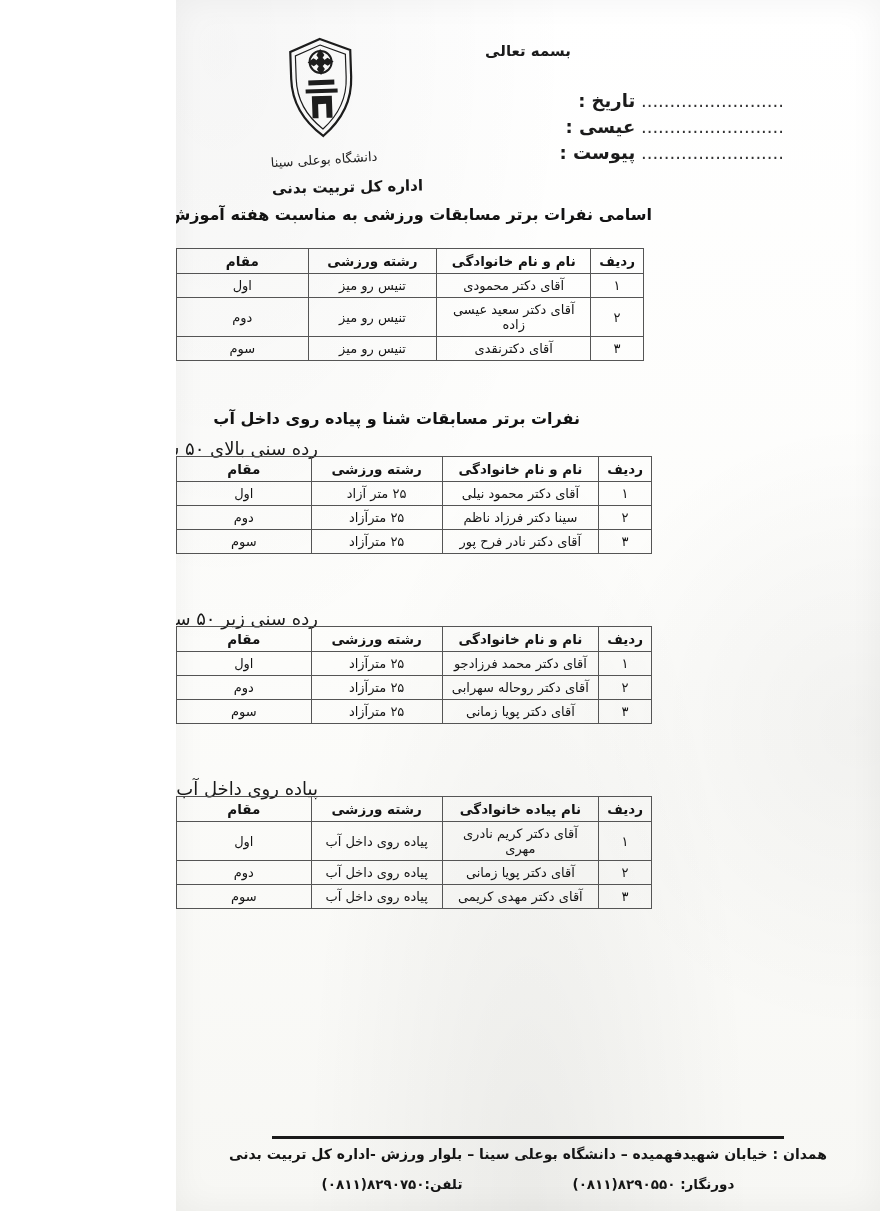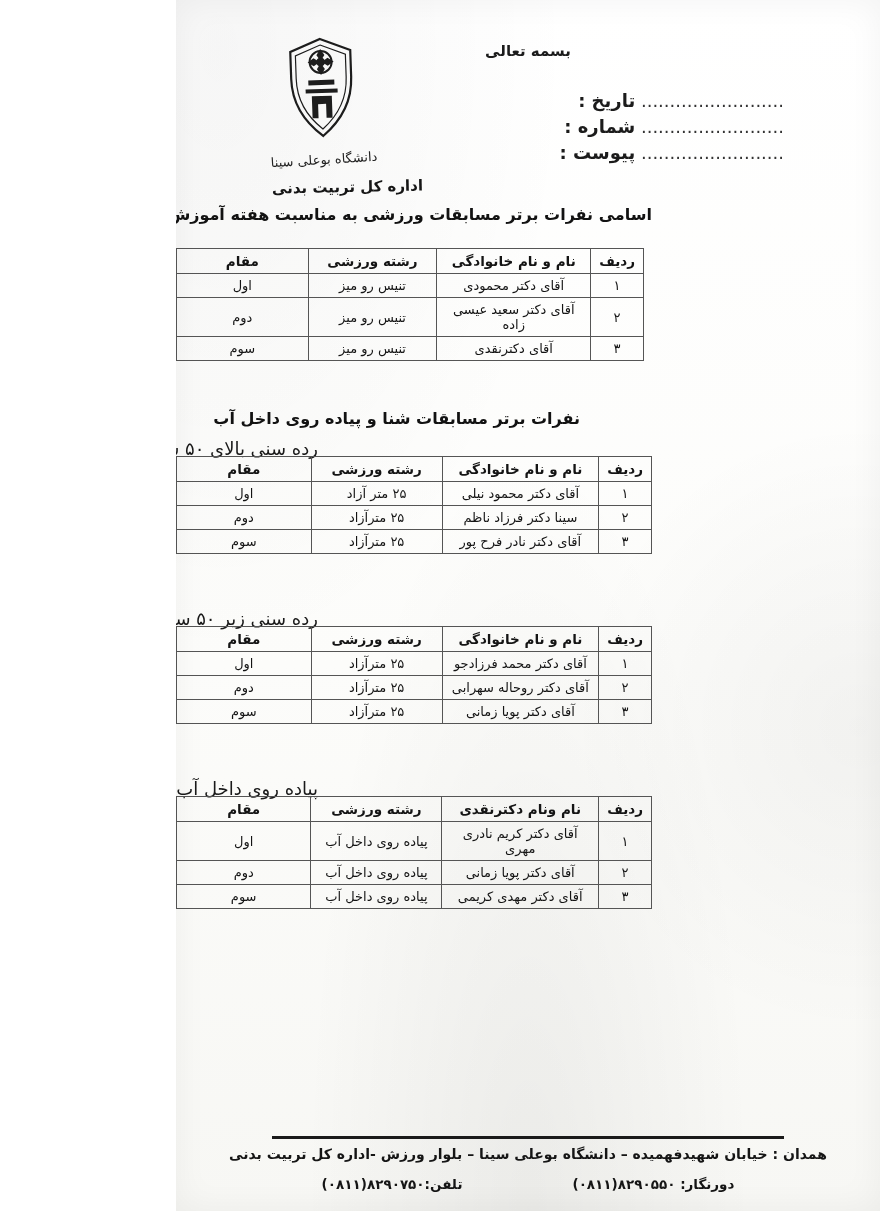--- a/index.html
+++ b/index.html
@@ -171,21 +171,21 @@
 
   <div class="bismillah">بسمه تعالی</div>
 
   <div class="meta">
     <div class="row">
       <span class="dots">.........................</span>
       <span class="label">تاریخ :</span>
     </div>
     <div class="row">
       <span class="dots">.........................</span>
-      <span class="label">شماره :</span>
+      <span class="label">عیسی :</span>
     </div>
     <div class="row">
       <span class="dots">.........................</span>
       <span class="label">پیوست :</span>
     </div>
   </div>
 
   <div class="logo-wrap">
     <svg class="logo-emblem" viewBox="0 0 74 110">
       <g fill="none" stroke="#1d1d1d" stroke-width="2.2">
@@ -304,21 +304,21 @@
         <td>سوم</td>
       </tr>
     </tbody>
   </table>
 
   <div class="sub-label" style="top:778px; right:562px;">پیاده روی داخل آب</div>
   <table class="tbl" style="top:796px; right:228px;">
     <thead>
       <tr>
         <th class="c-rank">ردیف</th>
-        <th class="c-name">نام ونام دکترنقدی</th>
+        <th class="c-name">نام پیاده خانوادگی</th>
         <th class="c-sport">رشته ورزشی</th>
         <th class="c-place">مقام</th>
       </tr>
     </thead>
     <tbody>
       <tr>
         <td>۱</td>
         <td class="name-cell">آقای دکتر کریم نادری مهری</td>
         <td>پیاده روی داخل آب</td>
         <td>اول</td>

